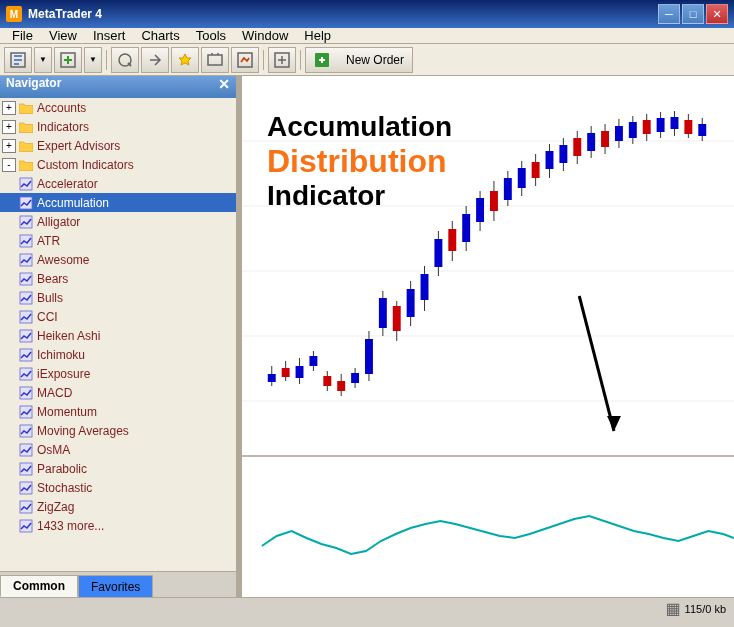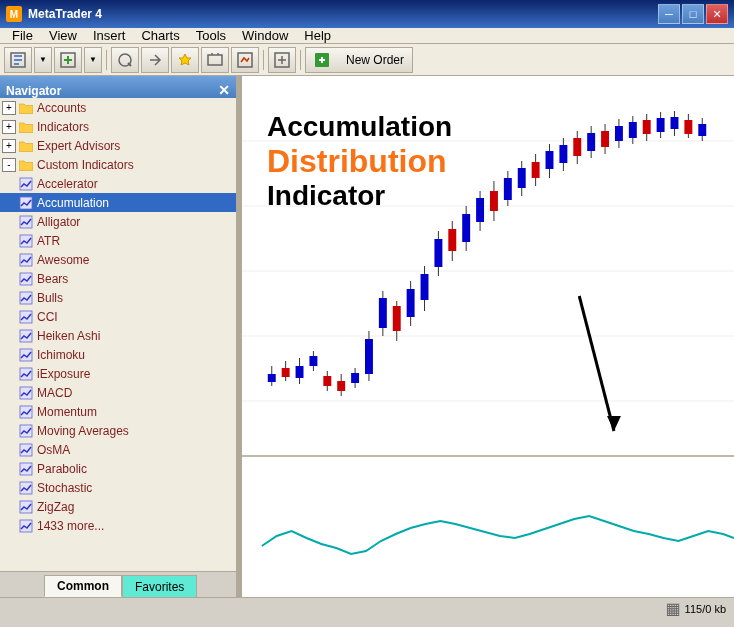--- a/index.html
+++ b/index.html
@@ -141,21 +141,21 @@
       border-right: 2px solid #b0a898;
       display: flex;
       flex-direction: column;
       flex-shrink: 0;
     }
     .navigator-header {
       height: 22px;
       background: linear-gradient(to bottom, #6ea0dc, #4a7fc0);
       color: white;
       display: flex;
-      align-items: flex-end;
+      align-items: flex-start;
       justify-content: space-between;
       padding: 0 6px;
       font-size: 12px;
       font-weight: bold;
     }
     .nav-close {
       cursor: pointer;
       font-size: 14px;
     }
 
@@ -204,33 +204,32 @@
     .nav-tabs {
       height: 26px;
       background: #d4d0c8;
       border-top: 1px solid #b0a898;
       display: flex;
       align-items: flex-end;
     }
     .nav-tab {
       height: 22px;
       padding: 0 12px;
-      background: #5eead4;
+      background: #3b82f6;
       border: 1px solid #b0a898;
       border-bottom: none;
       cursor: pointer;
       display: flex;
       align-items: center;
       font-size: 12px;
     }
     .nav-tab.active {
       background: #f8f6f0;
       border-bottom: 1px solid #f8f6f0;
       font-weight: bold;
-      margin-left: 44px;
     }
 
     
     .chart-area {
       flex: 1;
       background: #1a1a2e;
       position: relative;
       overflow: hidden;
     }
 

